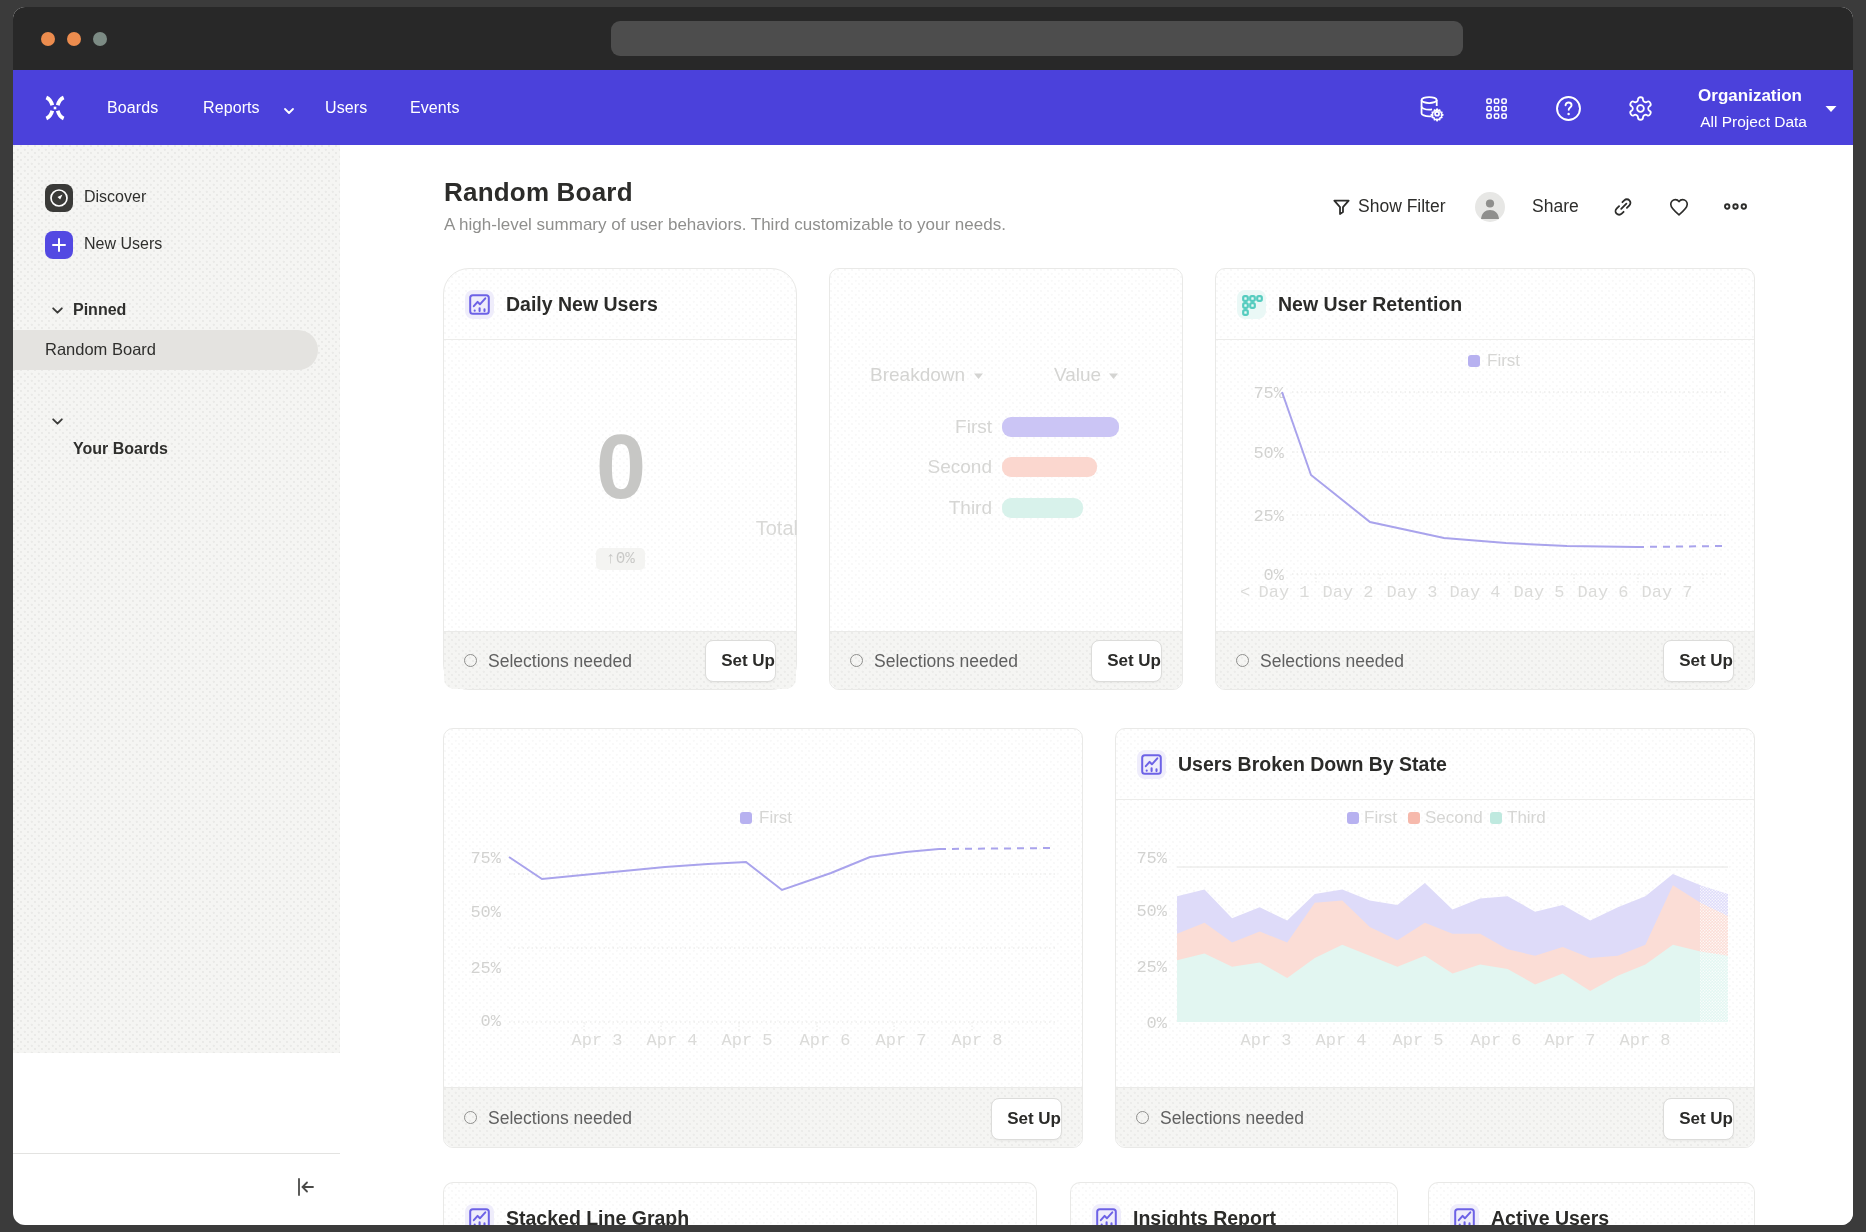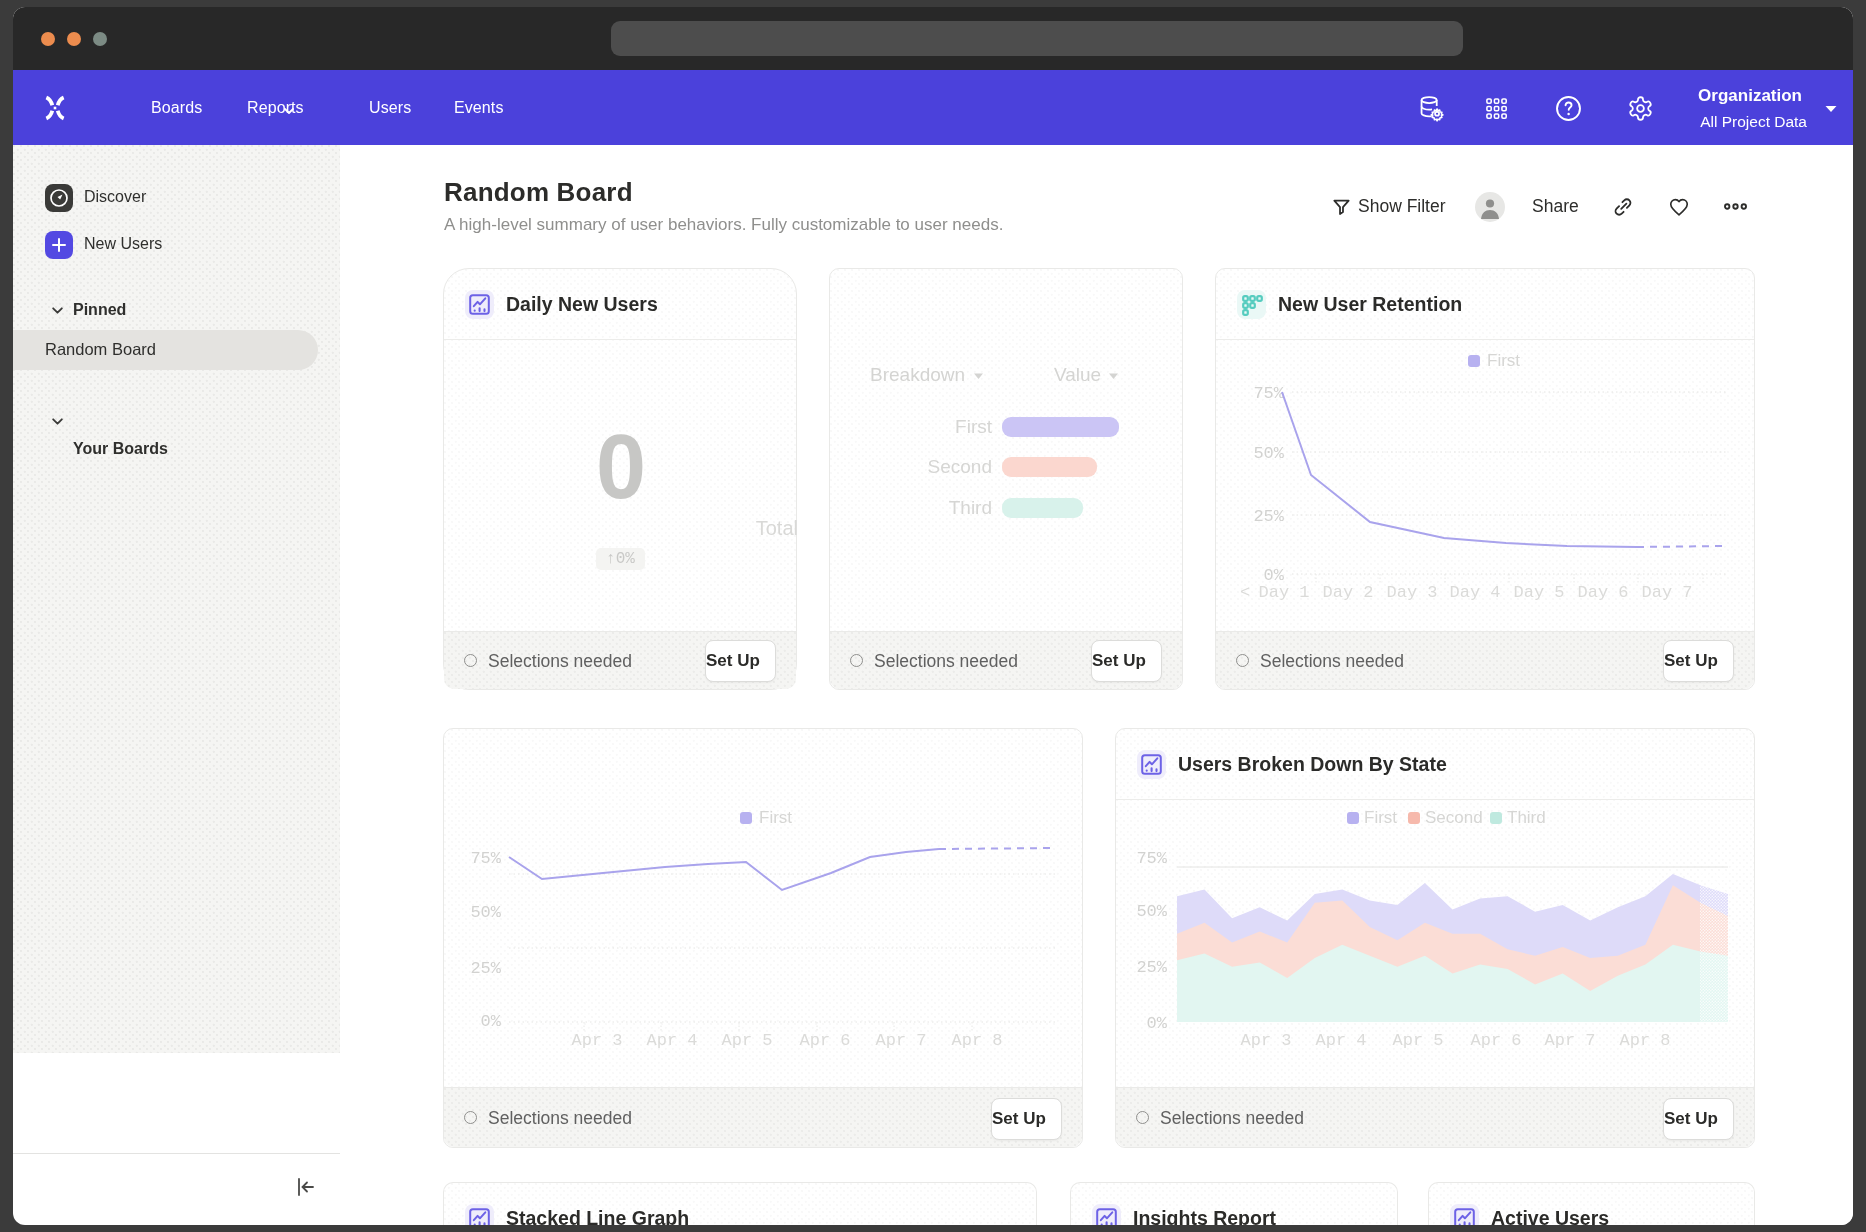--- a/index.html
+++ b/index.html
@@ -3,21 +3,21 @@
 <meta charset="utf-8">
 <style>
   * { margin:0; padding:0; box-sizing:border-box; }
   html,body { width:1866px; height:1232px; background:#3B3B3B; font-family:"Liberation Sans", sans-serif; overflow:hidden; }
   .abs { position:absolute; }
   #window { position:absolute; left:13px; top:7px; width:1840px; height:1218px; border-radius:12px; overflow:hidden; background:#fff; }
   #titlebar { position:absolute; left:0; top:0; width:100%; height:63px; background:#282828; }
   .light { position:absolute; top:25px; width:14px; height:14px; border-radius:50%; }
   #urlbar { position:absolute; left:598px; top:14px; width:852px; height:35px; border-radius:9px; background:#4D4D4D; }
   #navbar { position:absolute; left:0; top:63px; width:100%; height:75px; background:#4B41DB; color:#fff; }
-  .navlink { position:absolute; top:0; height:75px; line-height:75px; font-size:16px; font-weight:500; color:#fff; letter-spacing:0.1px;margin-left:44px; }
+  .navlink { position:absolute; top:0; height:75px; line-height:75px; font-size:16px; font-weight:500; color:#fff; letter-spacing:0.1px; }
   #search { position:absolute; left:621px; top:16px; width:600px; height:44px; border-radius:8px; background:#443ACC; }
   #search .stxt { position:absolute; left:44px; top:0; height:44px; line-height:44px; font-size:16.5px; color:#C6C1F2; }
   #orgbox { position:absolute; right:48px; top:0; height:75px; text-align:right; color:#fff; }
   #sidebar { position:absolute; left:0; top:138px; width:327px; height:908px; background:#F5F5F3;
      background-image: radial-gradient(circle at 1.2px 1.2px, rgba(50,50,50,0.06) 1px, transparent 1.3px), radial-gradient(circle at 4.7px 4.7px, rgba(50,50,50,0.06) 1px, transparent 1.3px); background-size:7px 7px; }
   .sideicon { position:absolute; left:32px; width:28px; height:28px; border-radius:8px; }
   .sidetxt { position:absolute; left:71px; font-size:16px; font-weight:500; color:#2F2F2D; }
   #pill { position:absolute; left:0; top:185px; width:305px; height:40px; background:#E4E3E0; border-radius:0 20px 20px 0; }
   #main { position:absolute; left:327px; top:138px; width:1513px; height:1080px; background:#fff; }
   h1.title { position:absolute; left:104px; top:32px; font-size:26px; font-weight:700; color:#2C2C2A; letter-spacing:0.2px; }
@@ -26,21 +26,21 @@
      background-image: radial-gradient(circle at 1.2px 1.2px, rgba(50,50,50,0.03) 1px, transparent 1.3px), radial-gradient(circle at 4.7px 4.7px, rgba(50,50,50,0.03) 1px, transparent 1.3px); background-size:7px 7px; }
   .chead { position:absolute; left:0; top:0; width:100%; height:71px; border-bottom:1px solid #ECECEA; }
   .cicon { position:absolute; left:21px; top:21px; width:29px; height:29px; border-radius:8px; background:#EFEDFB; }
   .cicon.teal { background:#EAF8F6; }
   .ctitle { position:absolute; left:62px; top:0; height:71px; line-height:71px; font-size:19.5px; font-weight:700; color:#2B2B29; }
   .cfoot { position:absolute; left:0; bottom:0; width:100%; background:#F5F5F3; border-top:1px solid #EAEAE8; border-radius:0 0 10px 10px;
      background-image: radial-gradient(circle at 1.2px 1.2px, rgba(50,50,50,0.05) 1px, transparent 1.3px), radial-gradient(circle at 4.7px 4.7px, rgba(50,50,50,0.05) 1px, transparent 1.3px); background-size:7px 7px; }
   .selneed { position:absolute; left:44px; font-size:17.5px; color:#606060; }
   .selcirc { position:absolute; left:20px; width:13px; height:13px; border:1.6px solid #8F8F8D; border-radius:50%; background:transparent; }
   .setup { position:absolute; width:71px; height:42px; background:#fff; border:1px solid #DCDCDA; border-radius:8px;
-     font-size:17px; font-weight:700; color:#2B2B29; text-align:left; line-height:40px; box-shadow:0 1px 2px rgba(0,0,0,0.05); }
+     font-size:17px; font-weight:700; color:#2B2B29; text-align:right; line-height:40px; box-shadow:0 1px 2px rgba(0,0,0,0.05); }
   .mono { font-family:"Liberation Mono", monospace; }
 </style>
 </head>
 <body>
 <div id="window">
 
   <div id="titlebar">
     <div class="light" style="left:28px; background:#EC8C4E;"></div>
     <div class="light" style="left:54px; background:#EC8C4E;"></div>
     <div class="light" style="left:80px; background:#7C8B84;"></div>
@@ -130,21 +130,21 @@
     <div class="abs" style="left:0; top:1008px; width:327px; height:1px; background:#E3E3E1;"></div>
     <svg class="abs" style="left:282px; top:1031px;" width="22" height="22" viewBox="0 0 22 22" stroke="#4a4a48" stroke-width="1.8" fill="none" stroke-linecap="round">
       <path d="M4 3v16"></path>
         <path d="M18 11H8.5"></path>
         <path d="M12 6.5L7.5 11l4.5 4.5"></path>
     </svg>
   </div>
 
   <div id="main">
     <h1 class="title">Random Board</h1>
-    <div class="subtitle">A high-level summary of user behaviors. Fully customizable to user needs.</div>
+    <div class="subtitle">A high-level summary of user behaviors. Third customizable to your needs.</div>
 
     <svg class="abs" style="left:992px; top:53px;" width="19" height="19" viewBox="0 0 18 18" fill="none" stroke="#2D2D2B" stroke-width="1.7" stroke-linejoin="round">
       <path d="M2.2 2.5h13.6l-5.4 6.2v4.6l-2.8 1.8v-6.4z"></path>
     </svg>
     <div class="abs" style="left:1018px; top:51px; font-size:17.5px; font-weight:500; color:#2D2D2B;">Show Filter</div>
     <div class="abs" style="left:1135px; top:47px; width:30px; height:30px; border-radius:50%; background:#E7E7E5; overflow:hidden;">
       <svg width="30" height="30" viewBox="0 0 30 30">
           <circle cx="15" cy="11.5" r="4.1" fill="#8F8F8D"></circle>
           <path d="M6 27c.6-6 4.3-9 9-9s8.4 3 9 9z" fill="#8F8F8D"></path>
         </svg>

